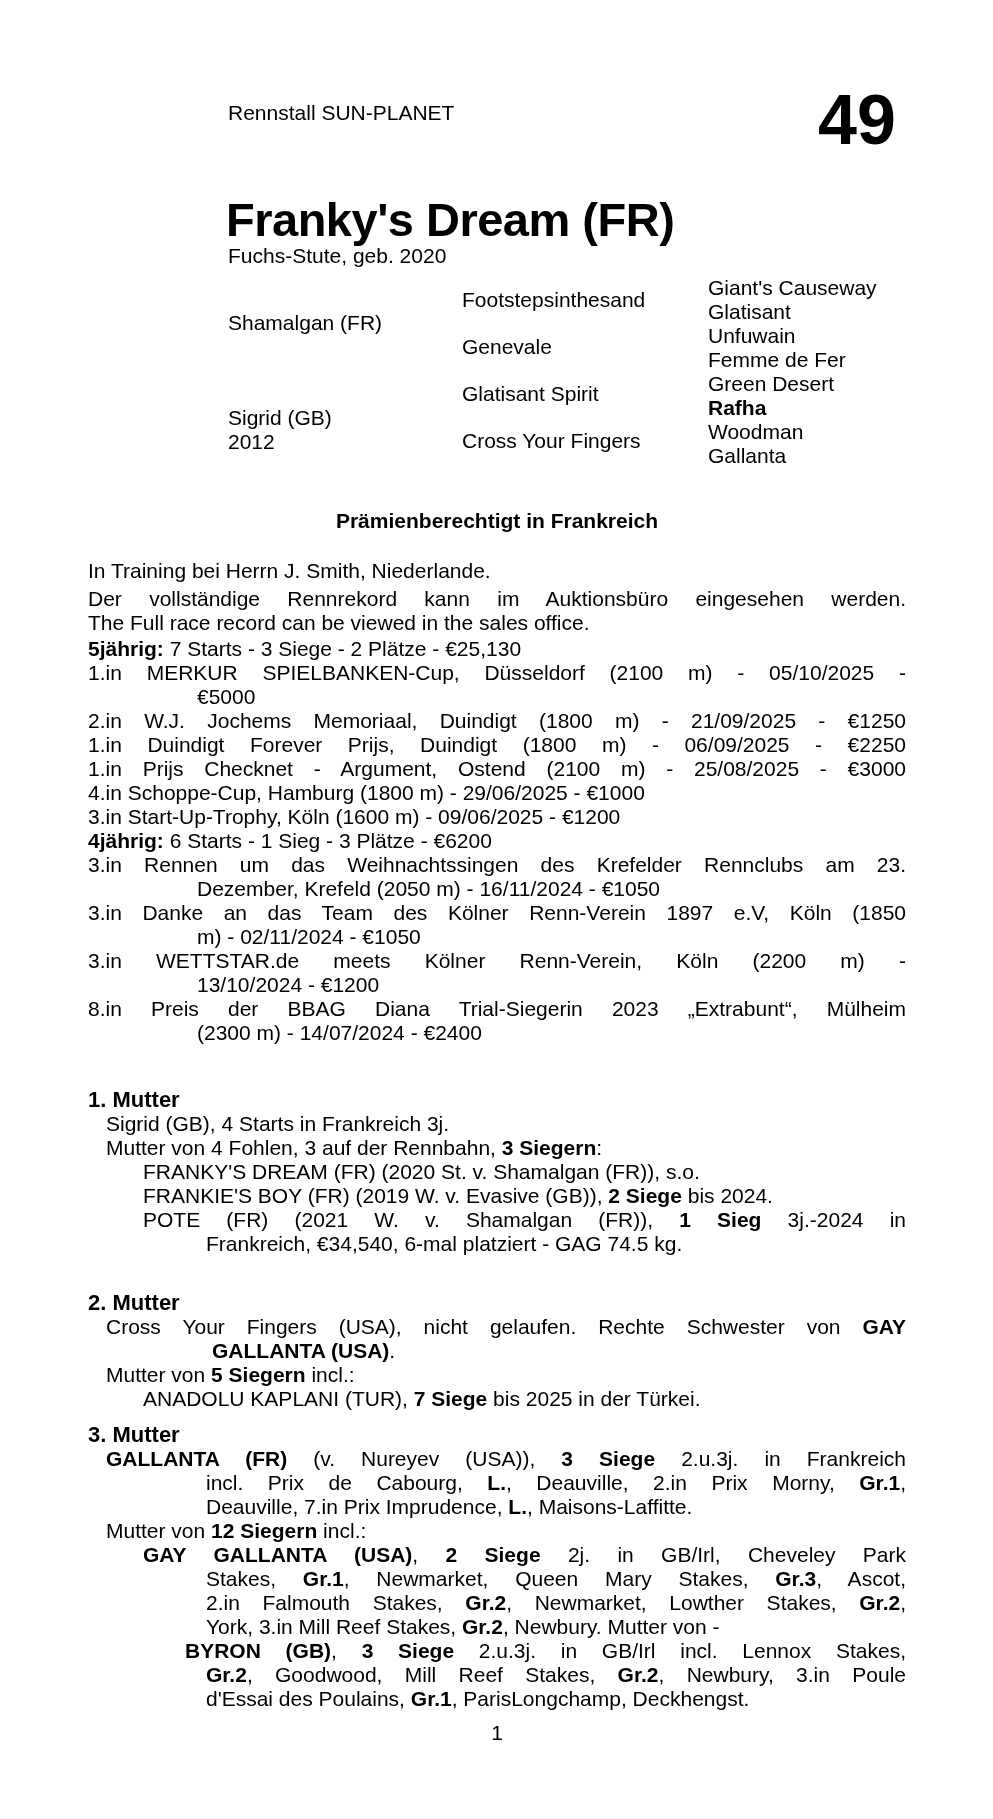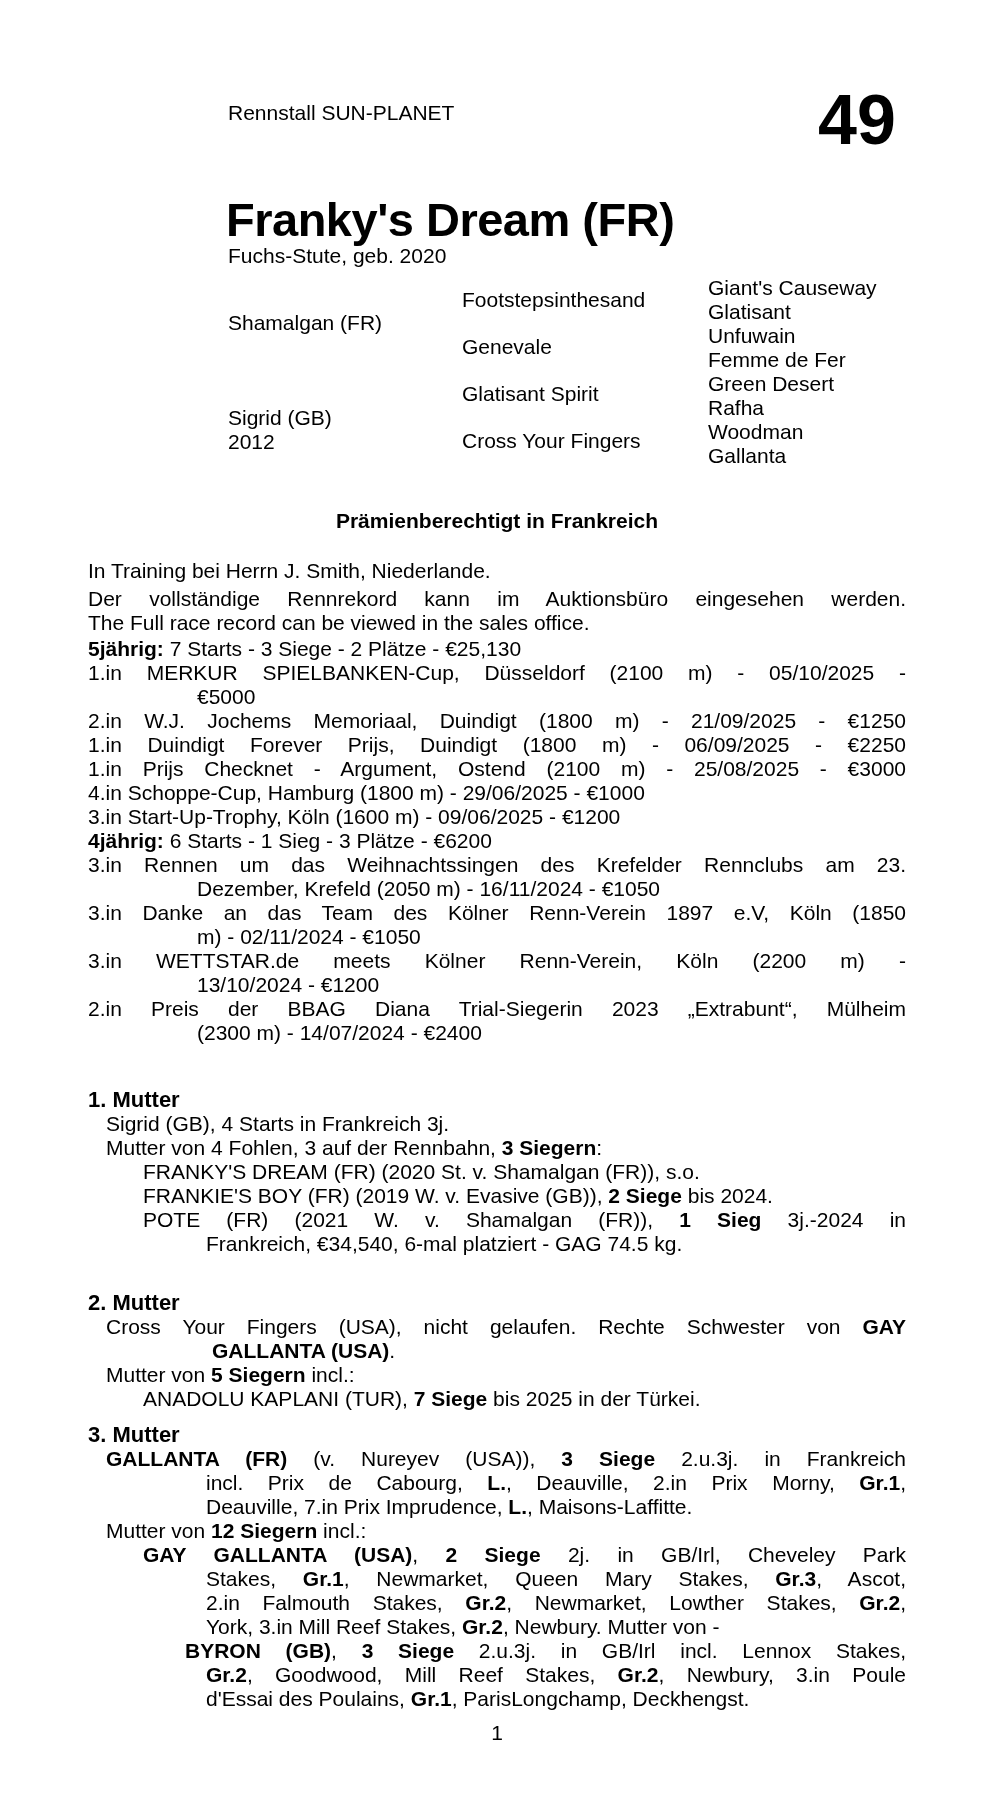--- a/index.html
+++ b/index.html
@@ -41,21 +41,21 @@
     <div class="ped-cell" style="left: 228px; top: 430px;">2012</div>
     <div class="ped-cell" style="left: 462px; top: 288px;">Footstepsinthesand</div>
     <div class="ped-cell" style="left: 462px; top: 335px;">Genevale</div>
     <div class="ped-cell" style="left: 462px; top: 382px;">Glatisant Spirit</div>
     <div class="ped-cell" style="left: 462px; top: 429px;">Cross Your Fingers</div>
     <div class="ped-cell" style="left: 708px; top: 276px;">Giant's Causeway</div>
     <div class="ped-cell" style="left: 708px; top: 300px;">Glatisant</div>
     <div class="ped-cell" style="left: 708px; top: 324px;">Unfuwain</div>
     <div class="ped-cell" style="left: 708px; top: 348px;">Femme de Fer</div>
     <div class="ped-cell" style="left: 708px; top: 372px;">Green Desert</div>
-    <div class="ped-cell" style="left: 708px; top: 396px;">Rafha</div>
+    <div class="ped-cell" style="left: 708px; top: 396px; font-weight: bold;">Rafha</div>
     <div class="ped-cell" style="left: 708px; top: 420px;">Woodman</div>
     <div class="ped-cell" style="left: 708px; top: 444px;">Gallanta</div>
   </div>
 
 <div id="bodycol">
     <div class="ln i-center center"><span class="b">Prämienberechtigt in Frankreich</span></div>
     <div class="ln i-none" style="margin-top: 26px;"><span>In Training bei Herrn J. Smith, Niederlande.</span></div>
     <div class="ln i-none just" style="margin-top: 4px;"><span>Der vollständige Rennrekord kann im Auktionsbüro eingesehen werden.</span></div>
     <div class="ln i-none"><span>The Full race record can be viewed in the sales office.</span></div>
     <div class="ln i-none" style="margin-top: 2px;"><span class="b">5jährig:</span><span> 7 Starts - 3 Siege - 2 Plätze - €25,130</span></div>
@@ -66,21 +66,21 @@
     <div class="ln i-none just"><span>1.in Prijs Checknet - Argument, Ostend (2100 m) - 25/08/2025 - €3000</span></div>
     <div class="ln i-none"><span>4.in Schoppe-Cup, Hamburg (1800 m) - 29/06/2025 - €1000</span></div>
     <div class="ln i-none"><span>3.in Start-Up-Trophy, Köln (1600 m) - 09/06/2025 - €1200</span></div>
     <div class="ln i-none"><span class="b">4jährig:</span><span> 6 Starts - 1 Sieg - 3 Plätze - €6200</span></div>
     <div class="ln i-none just"><span>3.in Rennen um das Weihnachtssingen des Krefelder Rennclubs am 23.</span></div>
     <div class="ln i-cont"><span>Dezember, Krefeld (2050 m) - 16/11/2024 - €1050</span></div>
     <div class="ln i-none just"><span>3.in Danke an das Team des Kölner Renn-Verein 1897 e.V, Köln (1850</span></div>
     <div class="ln i-cont"><span>m) - 02/11/2024 - €1050</span></div>
     <div class="ln i-none just"><span>3.in WETTSTAR.de meets Kölner Renn-Verein, Köln (2200 m) -</span></div>
     <div class="ln i-cont"><span>13/10/2024 - €1200</span></div>
-    <div class="ln i-none just"><span>2.in Preis der BBAG Diana Trial-Siegerin 2023 „Extrabunt“, Mülheim</span></div>
+    <div class="ln i-none just"><span>8.in Preis der BBAG Diana Trial-Siegerin 2023 „Extrabunt“, Mülheim</span></div>
     <div class="ln i-cont"><span>(2300 m) - 14/07/2024 - €2400</span></div>
     <div class="ln i-none hd" style="margin-top: 43px;"><span class="b">1. Mutter</span></div>
     <div class="ln i-body"><span>Sigrid (GB), 4 Starts in Frankreich 3j.</span></div>
     <div class="ln i-body"><span>Mutter von 4 Fohlen, 3 auf der Rennbahn, </span><span class="b">3 Siegern</span><span>:</span></div>
     <div class="ln i-item"><span>FRANKY'S DREAM (FR) (2020 St. v. Shamalgan (FR)), s.o.</span></div>
     <div class="ln i-item"><span>FRANKIE'S BOY (FR) (2019 W. v. Evasive (GB)), </span><span class="b">2 Siege</span><span> bis 2024.</span></div>
     <div class="ln i-item just"><span>POTE (FR) (2021 W. v. Shamalgan (FR)), </span><span class="b">1 Sieg</span><span> 3j.-2024 in</span></div>
     <div class="ln i-cont2"><span>Frankreich, €34,540, 6-mal platziert - GAG 74.5 kg.</span></div>
     <div class="ln i-none hd" style="margin-top: 35px;"><span class="b">2. Mutter</span></div>
     <div class="ln i-body just"><span>Cross Your Fingers (USA), nicht gelaufen. Rechte Schwester von </span><span class="b">GAY</span></div>

